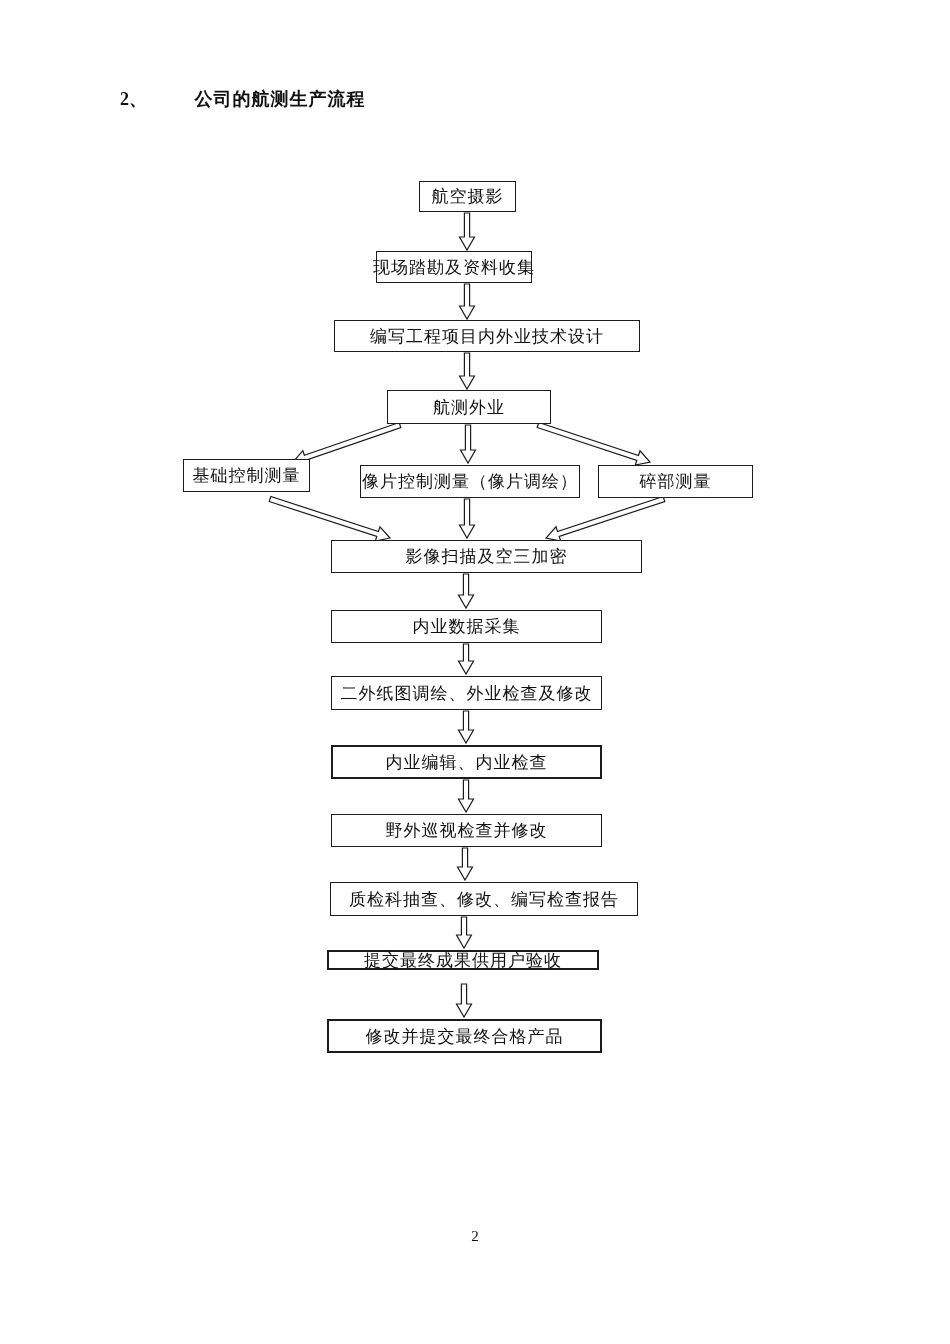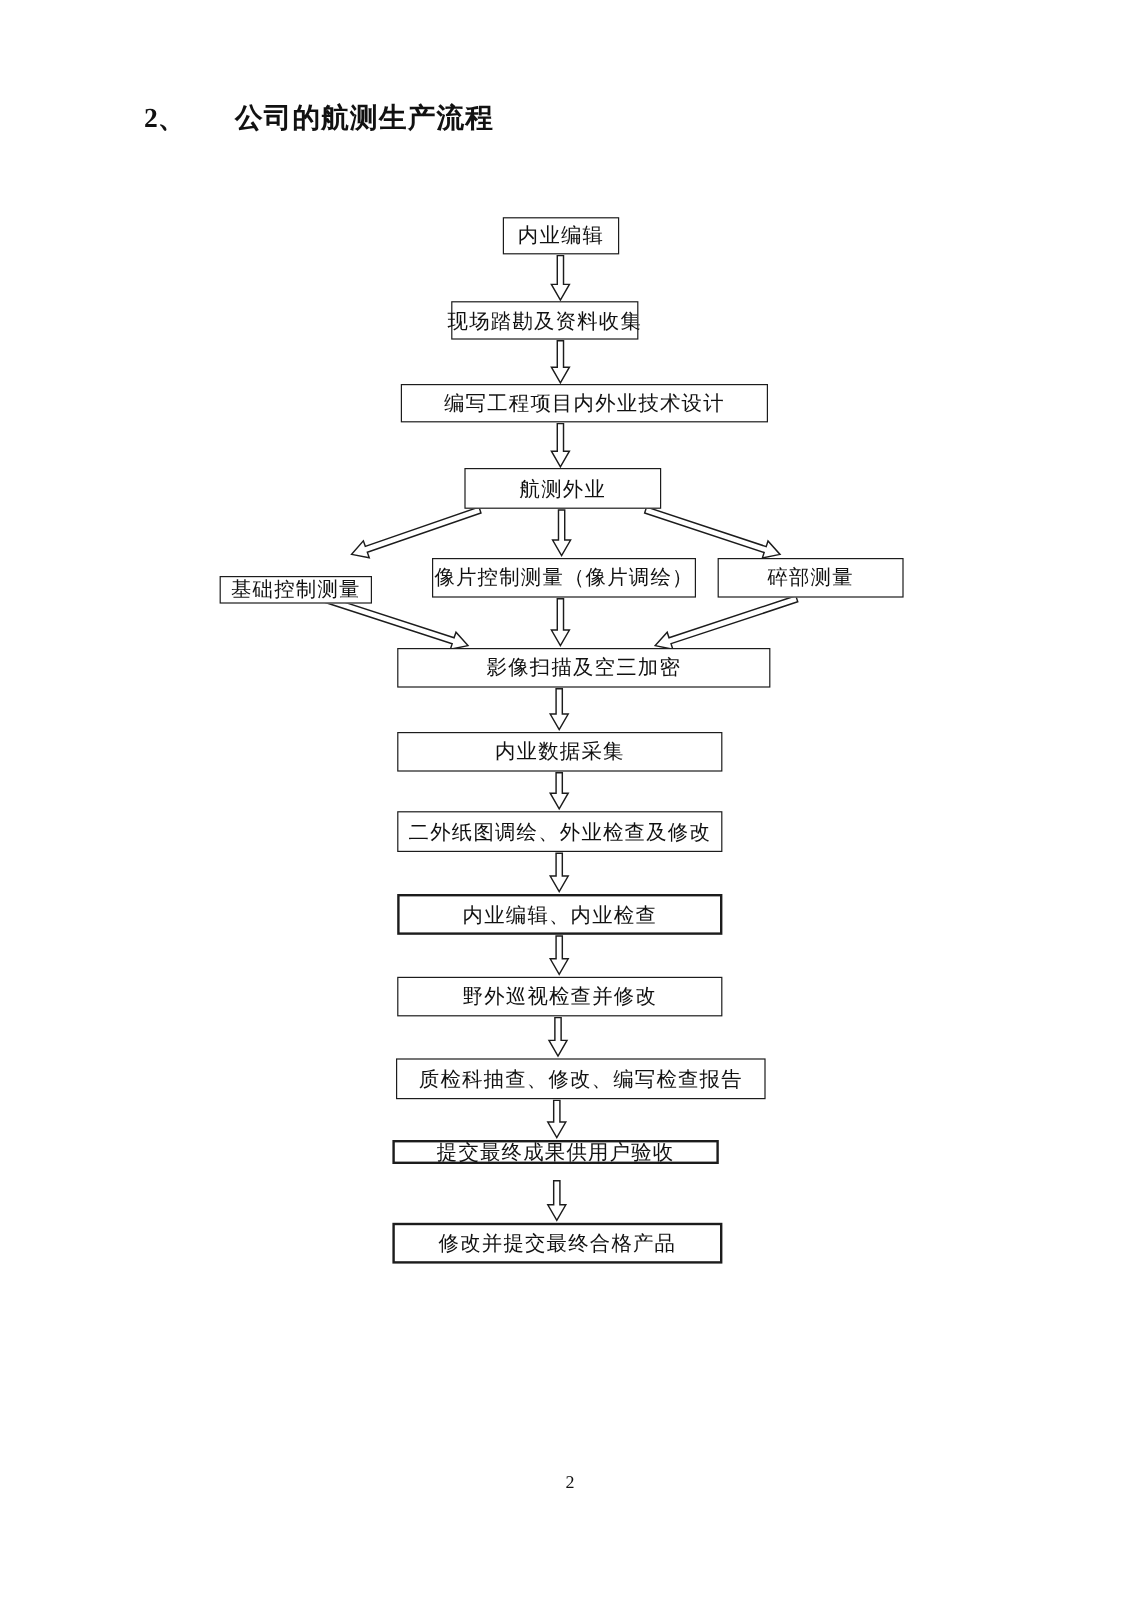--- a/index.html
+++ b/index.html
@@ -7,21 +7,21 @@
     position:relative;
     width:950px;height:1344px;
     margin:0 auto;
     background:#ffffff;
     font-family:"Liberation Serif","DejaVu Serif",serif;
     color:#111;
     overflow:hidden;
   }
   .heading{
     position:absolute;left:120px;top:84px;
-    font-weight:bold;font-size:23px;line-height:30px;
+    font-weight:bold;font-size:18px;line-height:30px;
     white-space:nowrap;
   }
   .heading .hnum{display:inline-block;min-width:70px;}
   .heading .htext{letter-spacing:1px;}
   .arrows{
     position:absolute;left:0;top:0;width:950px;height:1344px;
     pointer-events:none;
   }
   .node{
     position:absolute;
@@ -61,29 +61,29 @@
       <path d="M663.2,496.5L557.5,531.5L556.0,526.8L546.0,538.0L560.7,541.0L559.2,536.4L664.8,501.5Z" fill="#ffffff" stroke="#1c1c1c" stroke-width="1.2"></path>
       <path d="M463.4,574.0L463.4,595.0L458.5,595.0L466.0,608.0L473.5,595.0L468.6,595.0L468.6,574.0Z" fill="#ffffff" stroke="#1c1c1c" stroke-width="1.2"></path>
       <path d="M463.4,644.0L463.4,661.0L458.5,661.0L466.0,674.0L473.5,661.0L468.6,661.0L468.6,644.0Z" fill="#ffffff" stroke="#1c1c1c" stroke-width="1.2"></path>
       <path d="M463.4,711.0L463.4,730.0L458.5,730.0L466.0,743.0L473.5,730.0L468.6,730.0L468.6,711.0Z" fill="#ffffff" stroke="#1c1c1c" stroke-width="1.2"></path>
       <path d="M463.4,780.0L463.4,799.0L458.5,799.0L466.0,812.0L473.5,799.0L468.6,799.0L468.6,780.0Z" fill="#ffffff" stroke="#1c1c1c" stroke-width="1.2"></path>
       <path d="M462.4,848.0L462.4,867.0L457.5,867.0L465.0,880.0L472.5,867.0L467.6,867.0L467.6,848.0Z" fill="#ffffff" stroke="#1c1c1c" stroke-width="1.2"></path>
       <path d="M461.4,917.0L461.4,935.0L456.5,935.0L464.0,948.0L471.5,935.0L466.6,935.0L466.6,917.0Z" fill="#ffffff" stroke="#1c1c1c" stroke-width="1.2"></path>
       <path d="M461.4,984.0L461.4,1004.0L456.5,1004.0L464.0,1017.0L471.5,1004.0L466.6,1004.0L466.6,984.0Z" fill="#ffffff" stroke="#1c1c1c" stroke-width="1.2"></path>
     </svg>
 
-  <div class="node" style="left:419px;top:181px;width:97px;height:31px">内业编辑</div>
+  <div class="node" style="left:419px;top:181px;width:97px;height:31px">航空摄影</div>
 
   <div class="node" style="left:376px;top:251px;width:156px;height:32px">现场踏勘及资料收集</div>
 
   <div class="node" style="left:334px;top:320px;width:306px;height:32px">编写工程项目内外业技术设计</div>
 
   <div class="node" style="left:387px;top:390px;width:164px;height:34px">航测外业</div>
 
-  <div class="node" style="left:183px;top:480px;width:127px;height:23px">基础控制测量</div>
+  <div class="node" style="left:183px;top:459px;width:127px;height:33px">基础控制测量</div>
 
   <div class="node" style="left:360px;top:465px;width:220px;height:33px">像片控制测量（像片调绘）</div>
 
   <div class="node" style="left:598px;top:465px;width:155px;height:33px">碎部测量</div>
 
   <div class="node" style="left:331px;top:540px;width:311px;height:33px">影像扫描及空三加密</div>
 
   <div class="node" style="left:331px;top:610px;width:271px;height:33px">内业数据采集</div>
 
   <div class="node" style="left:331px;top:676px;width:271px;height:34px">二外纸图调绘、外业检查及修改</div>

